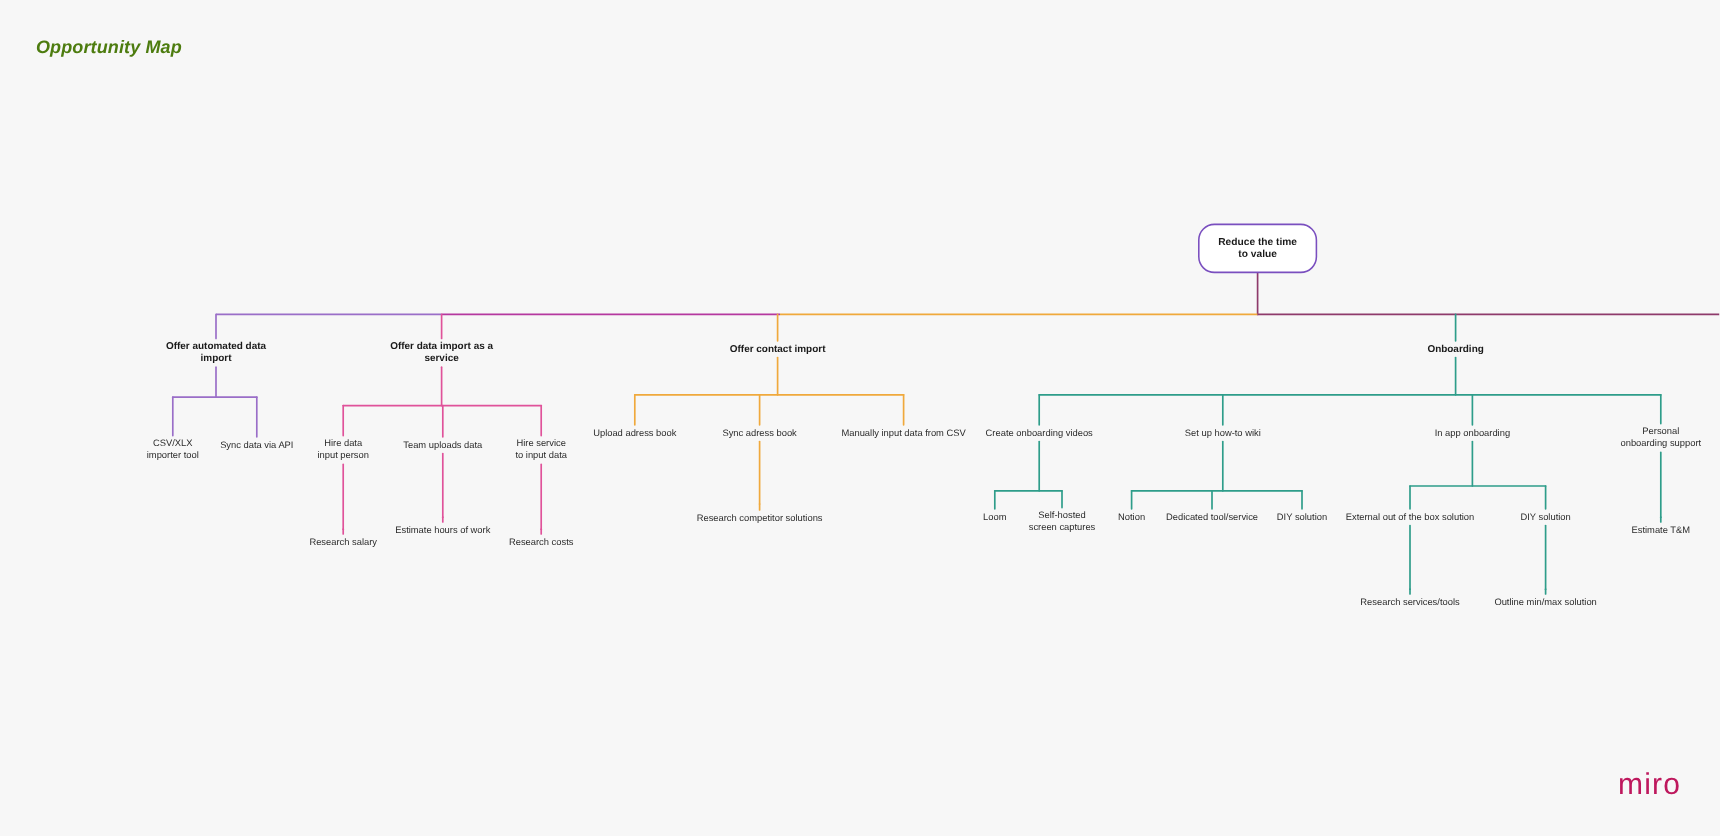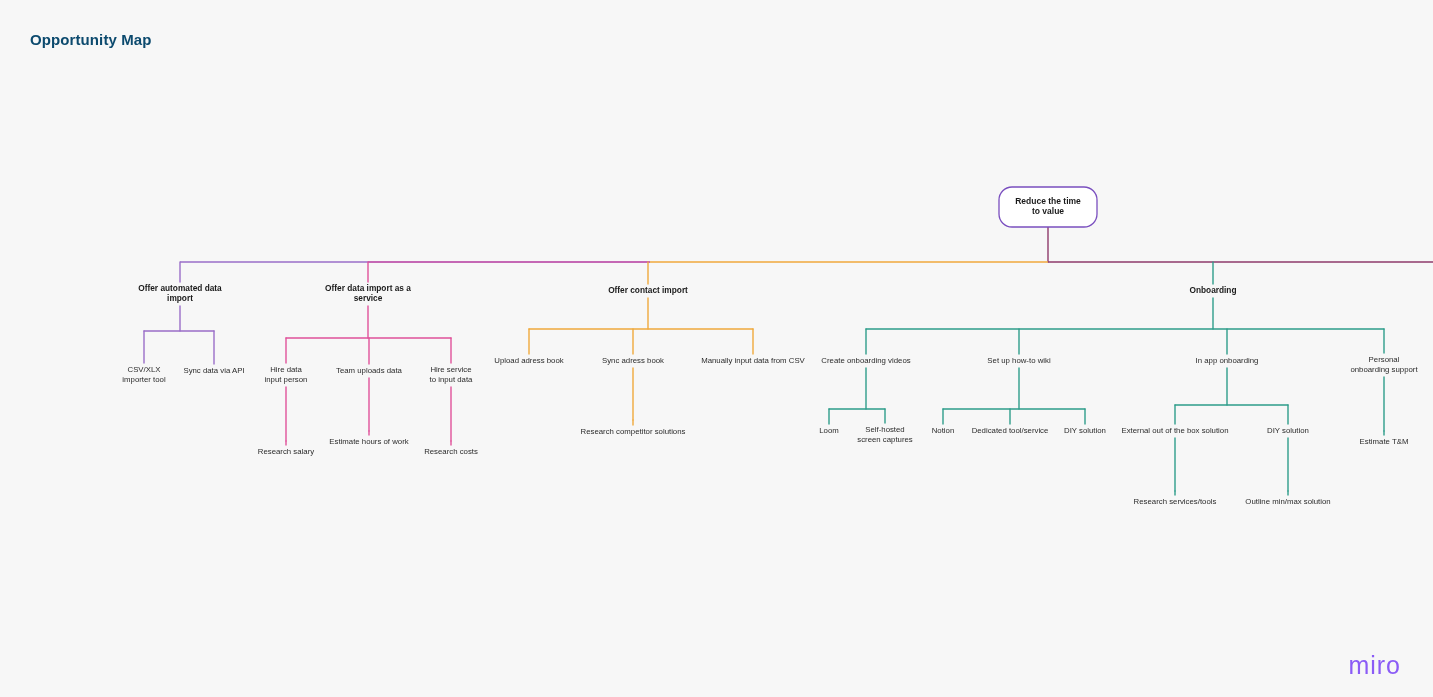--- a/index.html
+++ b/index.html
@@ -23,21 +23,22 @@
     height: 697px;
     background: #f7f7f7;
   }
   #page-title {
     position: absolute;
     left: 30px;
     top: 31px;
     font-size: 15px;
     font-weight: bold;
     letter-spacing: 0.1px;
-    color: #0c4a6e;
+    color: #4d7c0f;
+    font-style: italic;
   }
   svg#map-canvas {
     position: absolute;
     left: 0;
     top: 0;
     width: 1433px;
     height: 697px;
     display: block;
   }
   .edge {
@@ -74,24 +75,24 @@
     fill: #1a1a1a;
   }
   text.lvl2-label, text.lvl3-label, text.lvl4-label {
     font-size: 7.8px;
     font-weight: normal;
     fill: #2b2b2b;
   }
   #miro-watermark {
     position: absolute;
     right: 32px;
-    bottom: 17px;
+    bottom: 28px;
     font-size: 25px;
     letter-spacing: 1px;
-    color: #8b5cf6;
+    color: #be185d;
     font-family: "Liberation Sans", "DejaVu Sans", sans-serif;
     user-select: none;
     margin-top: 24px;
   }
 </style>
 </head>
 <body>
 
 <div id="board">
 

